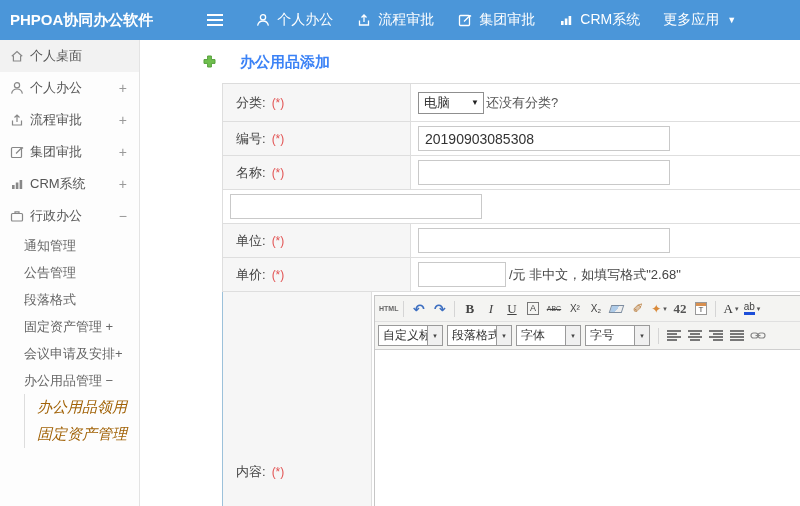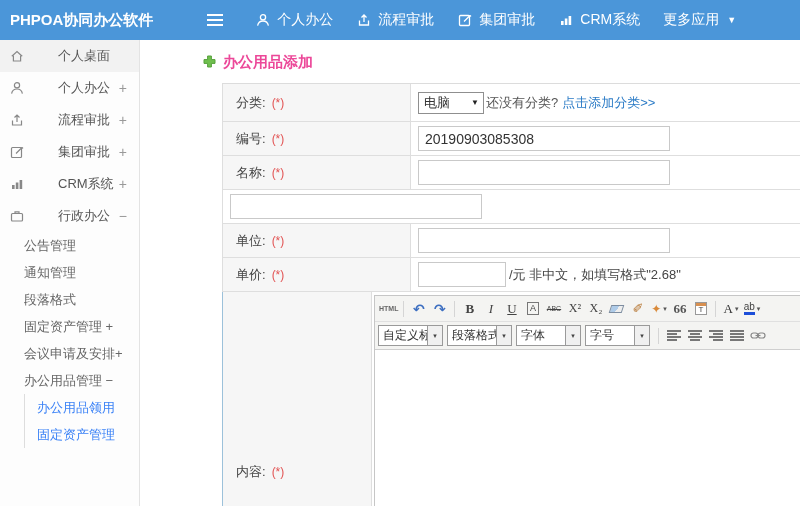--- a/index.html
+++ b/index.html
@@ -15,32 +15,32 @@
   .brand { font-size:15px; font-weight:bold; padding-left:10px; white-space:nowrap; }
   .burger { margin-left:50px; display:flex; flex-direction:column; gap:3px; padding:4px; cursor:pointer; }
   .burger i { display:block; width:16px; height:2px; background:#fff; }
   .topnav { display:flex; align-items:center; margin-left:28px; }
   .titem { display:flex; align-items:center; gap:6px; font-size:14px; margin-right:23px; cursor:pointer; white-space:nowrap; }
   .titem svg { display:block; }
   .caret { font-size:9px; margin-left:2px; }
 
   
   .sidebar { position:absolute; top:40px; left:0; width:140px; bottom:0; background:#fdfdfd; border-right:1px solid #e3e3e3; }
-  .sitem { height:32px; display:flex; align-items:center; padding-left:8px; position:relative; font-size:13px; color:#555; cursor:pointer;gap:28px; }
+  .sitem { height:32px; display:flex; align-items:center; padding-left:8px; position:relative; font-size:13px; color:#555; cursor:pointer; }
   .sitem.active { background:#f2f2f2; }
   .sic { width:17px; height:16px; margin-right:5px; display:flex; align-items:center; justify-content:center; }
   .exp { position:absolute; right:12px; color:#999; font-size:14px; }
   .sub { height:27px; display:flex; align-items:center; padding-left:24px; font-size:13px; color:#666; cursor:pointer; white-space:nowrap; }
   .ssub { margin-left:24px; border-left:1px solid #ddd; }
-  .sub2 { height:27px; display:flex; align-items:center; padding-left:12px; font-size:13px; color:#3b82f6; cursor:pointer; }
+  .sub2 { height:27px; display:flex; align-items:center; padding-left:12px; font-size:15px; color:#a16207; cursor:pointer;font-style:italic; }
 
   
   .content { margin-left:141px; }
   .ptitle { display:flex; align-items:center; padding:13px 0 11px 62px; }
-  .ptitle .txt { font-size:15px; font-weight:bold; color:#ec4899; margin-left:7px; }
+  .ptitle .txt { font-size:15px; font-weight:bold; color:#3b82f6; margin-left:24px; }
 
   .ftable { margin-left:81px; width:700px; border-top:1px solid #dcdcdc; font-size:13px; }
   .frow { display:flex; border-left:1px solid #dedede; border-bottom:1px solid #dedede; min-height:34px; }
   .frow.r1 { min-height:38px; }
   .frow.last { border-left-color:#9cc1da; min-height:332px; }
   .fl { width:188px; background:#f6f6f6; border-right:1px solid #dedede; display:flex; align-items:center; padding-left:13px; color:#444; }
   .req { color:#e25353; margin-left:6px; font-size:12px; }
   .fv { flex:1; display:flex; align-items:center; padding-left:7px; background:#fff; }
   .frow.last .fv { display:block; padding:3px 0 0 2px; }
 
@@ -59,21 +59,21 @@
   .tb2 { height:28px; border-bottom:1px solid #cfcfcf; }
   .tbtn { min-width:19px; height:20px; display:inline-flex; align-items:center; justify-content:center; margin:0 1px; cursor:pointer; color:#444; font-size:12px; border-radius:2px; }
   .tsep { width:1px; height:16px; background:#d5d5d5; margin:0 4px; }
   .html-b { font-size:7px; color:#666; font-weight:bold; }
   .undo,.redo { color:#3d6fc1; font-size:14px; font-weight:bold; }
   .bold-b { font-family:"Liberation Serif",serif; font-weight:bold; font-size:13px; }
   .italic-b { font-family:"Liberation Serif",serif; font-style:italic; font-size:13px; }
   .under-b { font-family:"Liberation Serif",serif; text-decoration:underline; font-size:13px; }
   .boxa { border:1px solid #777; font-size:9px; line-height:11px; padding:0 2px; }
   .strike-b { font-size:7px; text-decoration:line-through; }
-  .supsub { font-family:Liberation Serif, serif; font-size:12px; }
+  .supsub { font-family:Liberation Sans, sans-serif; font-size:10px; }
   .eraser { width:13px; height:8px; border:1px solid #7d8da0; background:linear-gradient(115deg,#aecbe8 55%,#eee 45%); transform:skewX(-18deg); }
   .brush { color:#b4722c; font-size:13px; }
   .magic { color:#d98a3a; font-size:12px; }
   .quote-b { font-family:"Liberation Serif",serif; font-weight:bold; font-size:13px; color:#555; }
   .pastet { width:12px; height:13px; border:1px solid #999; background:linear-gradient(#d89050 0 3px,#fff 3px); display:flex; align-items:flex-end; justify-content:center; }
   .pastet::after { content:"T"; font-size:8px; color:#444; line-height:9px; }
   .fcA { font-family:"Liberation Serif",serif; font-size:13px; color:#333; }
   .bgab { font-size:10px; line-height:10px; border-bottom:3px solid #1d4ed8; }
   .mini-caret { font-size:7px; color:#555; margin-left:2px; }
 
@@ -201,22 +201,22 @@
       <svg width="16" height="16" viewBox="0 0 16 16" fill="none" stroke="#888" stroke-width="1.2">
           <rect x="2.5" y="5.5" width="11" height="7.5" rx="1"></rect>
           <path d="M6 5.5V3.8h4v1.7"></path>
         </svg>
     </span>
     <span>行政办公</span>
     <span class="exp">−</span>
   </div>
 
   <div class="smenu">
+    <div class="sub">通知管理</div>
     <div class="sub">公告管理</div>
-    <div class="sub">通知管理</div>
     <div class="sub">段落格式</div>
     <div class="sub">固定资产管理 +</div>
     <div class="sub">会议申请及安排+</div>
     <div class="sub">办公用品管理 −</div>
     <div class="ssub">
       <div class="sub2">办公用品领用</div>
       <div class="sub2">固定资产管理</div>
     </div>
   </div>
 </div>
@@ -237,21 +237,20 @@
       <div class="fl">
         <span>分类:</span>
         <span class="req">(*)</span>
       </div>
       <div class="fv">
         <div class="selbox">
           <span>电脑</span>
           <span class="sc">▼</span>
         </div>
         <span class="hint">还没有分类?</span>
-        <span class="hlink">点击添加分类&gt;&gt;</span>
       </div>
     </div>
 
     <div class="frow">
       <div class="fl">
         <span>编号:</span>
         <span class="req">(*)</span>
       </div>
       <div class="fv">
         <input class="txt" type="text" value="20190903085308" style="">
@@ -319,21 +318,21 @@
             <span class="tbtn supsub">X²</span>
             <span class="tbtn supsub">X₂</span>
             <span class="tbtn">
                 <span class="eraser"></span>
               </span>
             <span class="tbtn brush">✐</span>
             <span class="tbtn">
                 <span class="magic">✦</span>
                 <span class="mini-caret">▾</span>
               </span>
-            <span class="tbtn quote-b">66</span>
+            <span class="tbtn quote-b">42</span>
             <span class="tbtn">
                 <span class="pastet"></span>
               </span>
             <span class="tsep"></span>
             <span class="tbtn">
                 <span class="fcA">A</span>
                 <span class="mini-caret">▾</span>
               </span>
             <span class="tbtn">
                 <span class="bgab">ab</span>

